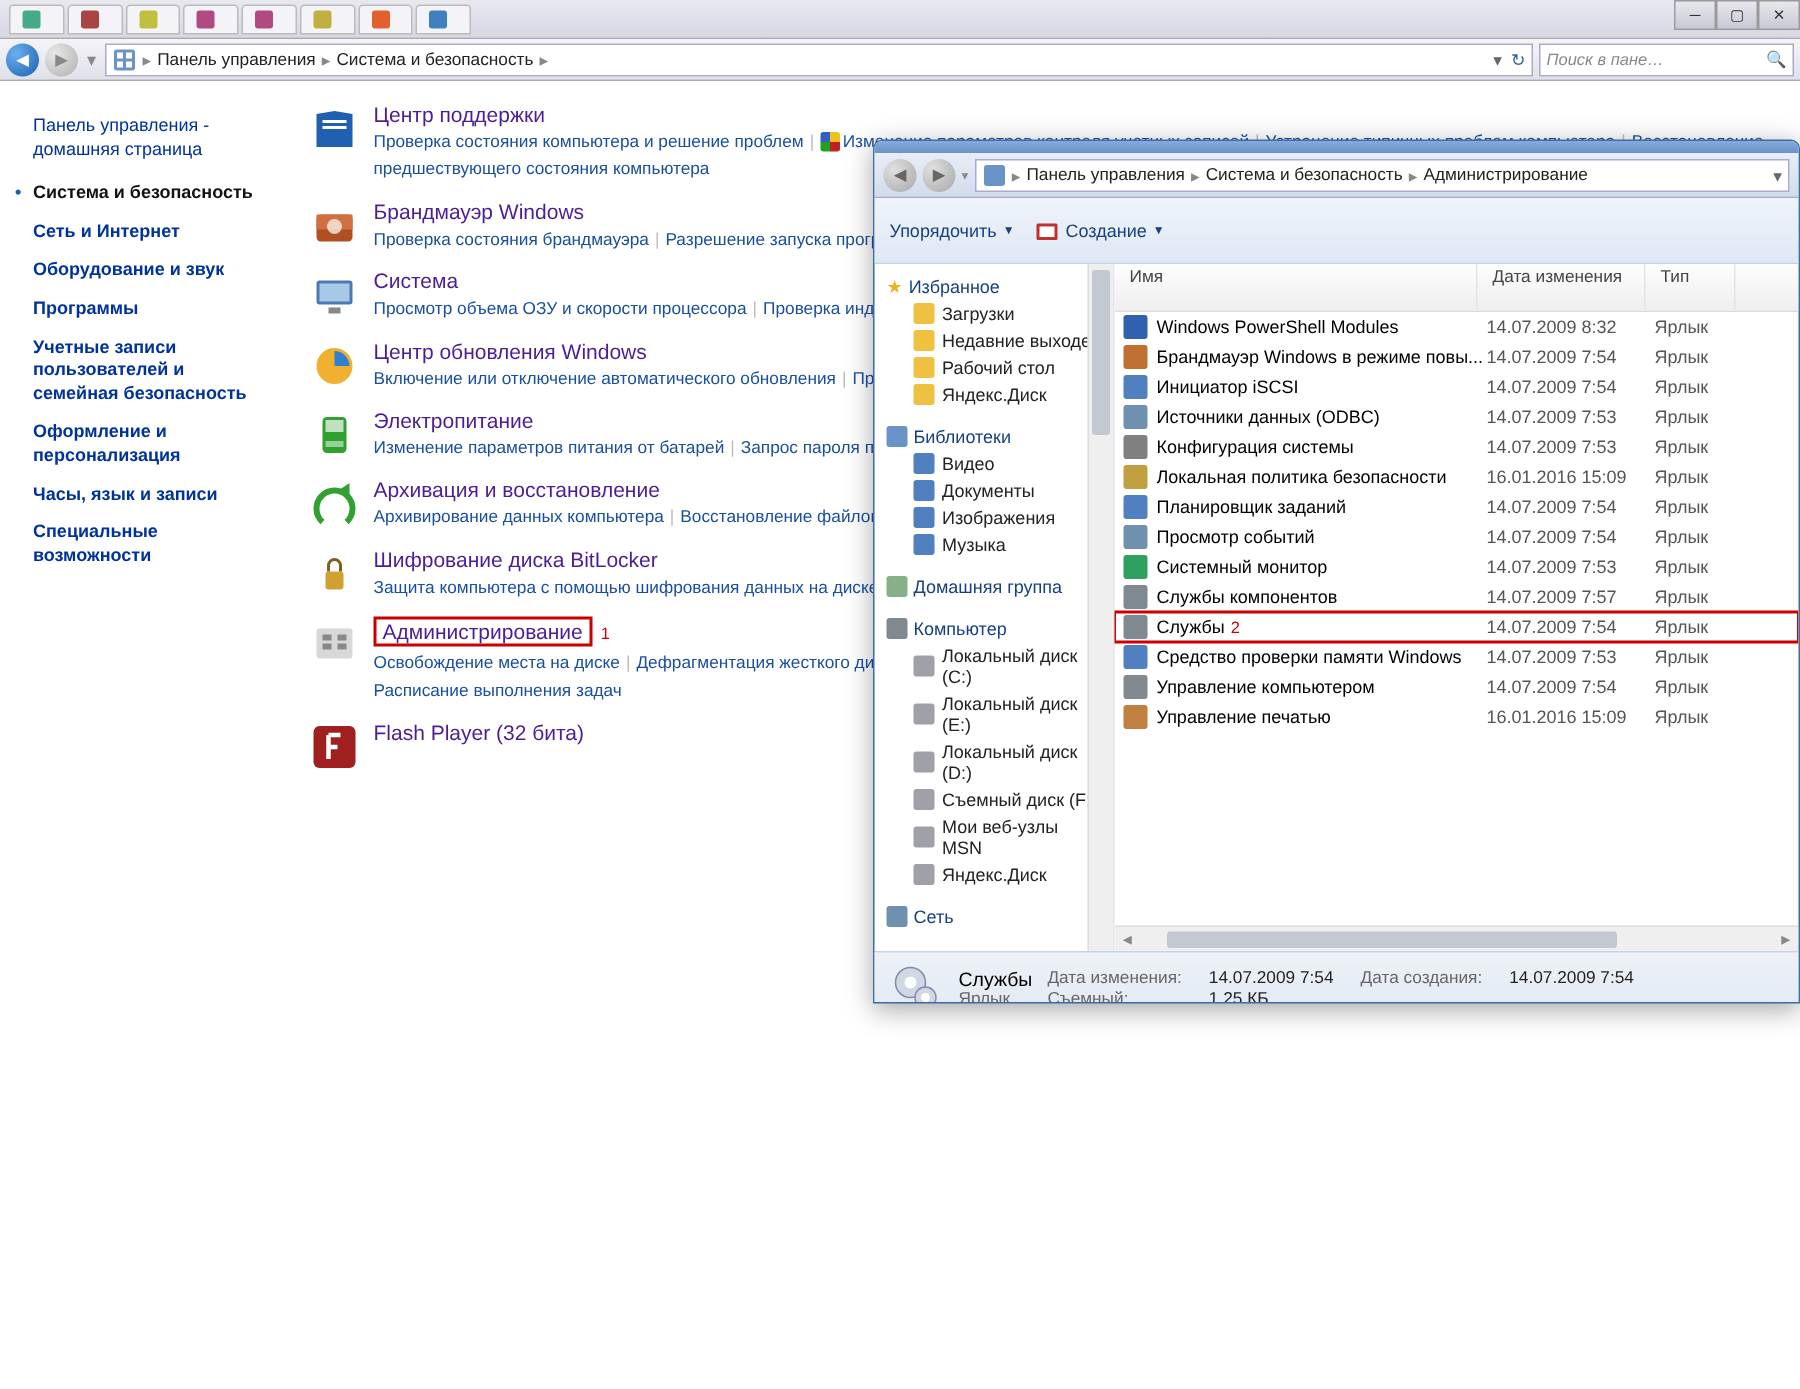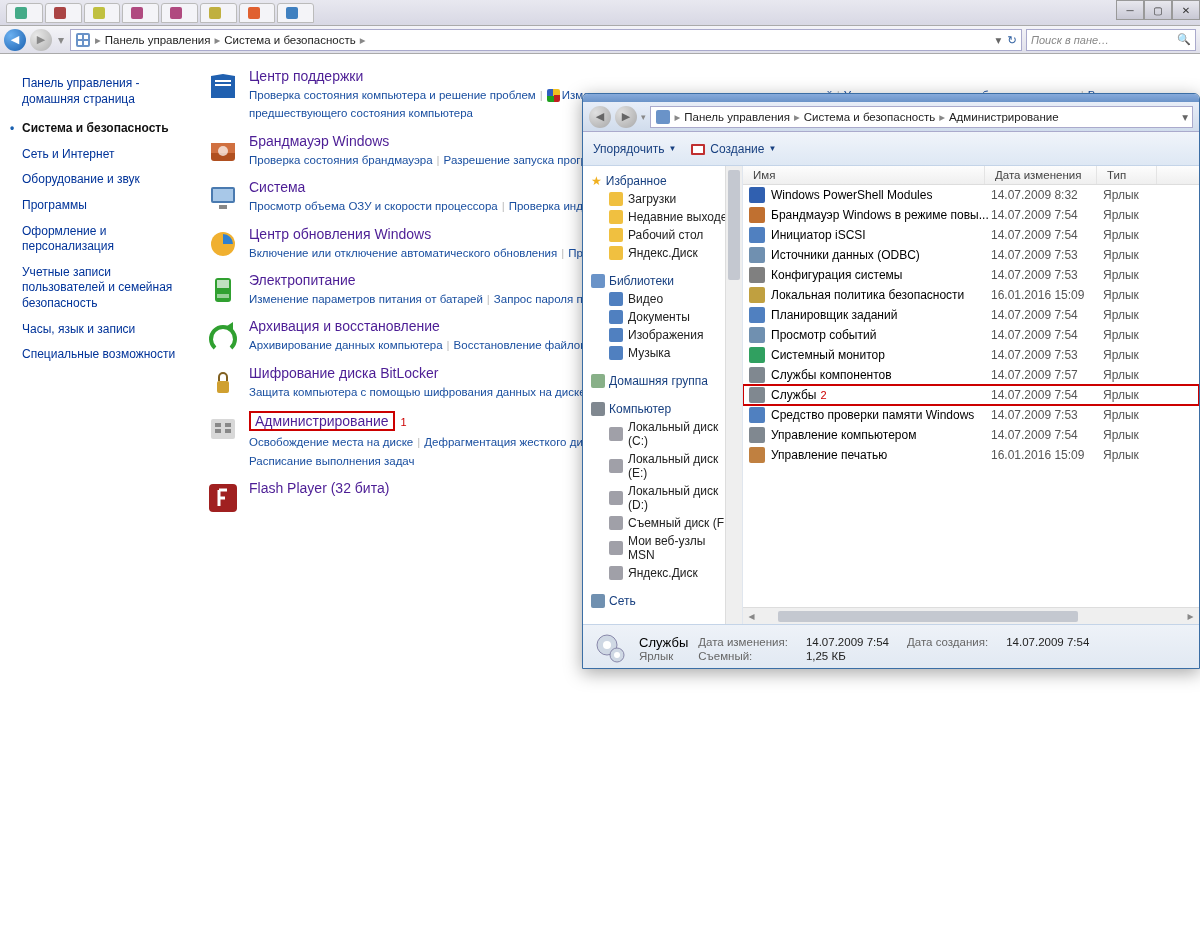--- a/index.html
+++ b/index.html
@@ -21,21 +21,21 @@
 .bc-item { color: #222; padding: 0 4px; }
 .bc-arrow { color: #888; }
 .bc-icon { width: 16px; height: 16px; margin-right: 4px; }
 .search-box { width: 170px; height: 22px; background: #fff; border: 1px solid #aac; display: flex; align-items: center; padding: 0 4px; font-size: 11px; color: #888; font-style: italic; }
 .search-box .mag { margin-left: auto; color: #4070b0; font-style: normal; }
 
 
 .main { display: flex; height: calc(100% - 54px); }
 .left-nav { width: 195px; padding: 22px 12px 12px 22px; font-size: 12px; }
 .left-nav .home { color: #003399; margin-bottom: 14px; line-height: 1.3; }
-.left-nav .item { color: #003399; margin-bottom: 10px; line-height: 1.3; cursor: pointer; }
+.left-nav .item { color: #003399; margin-bottom: 10px; line-height: 1.3; cursor: pointer; font-weight: bold; }
 .left-nav .item.active { color: #111; font-weight: bold; position: relative; }
 .left-nav .item.active::before { content: "•"; position: absolute; left: -12px; color: #1a60b0; }
 
 .categories { flex: 1; padding: 14px 10px; overflow: hidden; }
 .cat { display: flex; margin-bottom: 10px; }
 .cat-icon { width: 36px; height: 36px; flex-shrink: 0; margin-right: 8px; display: flex; align-items: center; justify-content: center; }
 .cat-icon svg { width: 32px; height: 32px; }
 .cat-body { flex: 1; }
 .cat-title { color: #4c1d95; font-size: 14px; margin-bottom: 2px; cursor: pointer; }
 .cat-title.boxed { border: 2px solid #c00; padding: 0 4px; display: inline-block; }
@@ -44,34 +44,34 @@
 .cat-links a { color: #1a4fa0; text-decoration: none; cursor: pointer; }
 .cat-links .shield { display:inline-block; width:13px; height:13px; vertical-align:middle; margin-right:2px; background: conic-gradient(#f0c020 0 90deg, #c02020 90deg 180deg, #20a020 180deg 270deg, #3060c0 270deg 360deg); border-radius:2px; }
 .cat-links .pipe { color: #bbb; margin: 0 4px; }
 
 
 .explorer2 { position: absolute; left: 582px; top: 93px; width: 618px; height: 576px; background: #fff; border: 1px solid #3b6ea5; box-shadow: 0 4px 18px rgba(0,0,0,.35); border-radius: 6px 6px 0 0; overflow: hidden; }
 .ex2-titlebar { height: 8px; background: linear-gradient(#87aadb,#6a93c8); }
 .ex2-nav { height: 30px; background: linear-gradient(#e8eef8,#d0dcec); display: flex; align-items: center; padding: 0 6px; gap: 4px; border-bottom: 1px solid #aac; }
 .ex2-navbtn { width: 22px; height: 22px; border-radius: 50%; background: radial-gradient(circle at 30% 30%, #e0e0e0, #a8a8a8); display:flex;align-items:center;justify-content:center;color:#666;font-size:11px; }
 .ex2-bc { flex: 1; height: 22px; background: #fff; border: 1px solid #aac; display: flex; align-items: center; padding: 0 4px; font-size: 11.5px; }
-.ex2-toolbar { height: 34px; background: linear-gradient(#f0f4fa,#dee8f4); border-bottom: 1px solid #c4d4e8; display: flex; align-items: center; padding: 0 10px; gap: 14px; font-size: 12px; }
+.ex2-toolbar { height: 44px; background: linear-gradient(#f0f4fa,#dee8f4); border-bottom: 1px solid #c4d4e8; display: flex; align-items: center; padding: 0 10px; gap: 14px; font-size: 12px; }
 .tb-btn { color: #184080; display: flex; align-items: center; gap: 4px; cursor: pointer; }
 .tb-dd { font-size: 8px; color: #184080; }
 .ex2-body { display: flex; height: calc(100% - 68px - 48px); }
 .ex2-tree { width: 160px; border-right: 1px solid #e0e6ee; padding: 6px 4px; font-size: 12px; overflow: hidden; position: relative; }
 .tree-scrollbar { position: absolute; right: 0; top: 0; bottom: 0; width: 17px; background: #efefef; border-left:1px solid #ddd; }
 .tree-thumb { position:absolute; top:4px; left:2px; right:2px; height:110px; background:#c4c8d0; border-radius:2px; }
 .tree-group { margin-bottom: 10px; }
 .tree-head { color: #184080; display: flex; align-items: center; gap: 4px; padding: 2px 4px; }
 .tree-head .star { color: #f0b020; }
 .tree-item { padding: 2px 4px 2px 22px; display: flex; align-items: center; gap: 5px; color: #222; cursor: pointer; }
 .ti-icon { width: 14px; height: 14px; flex-shrink: 0; }
 .ex2-list { flex: 1; font-size: 12px; position: relative; overflow:hidden; }
-.list-head { display: flex; height: 19px; background: linear-gradient(#fdfdfd,#efefef); border-bottom: 1px solid #ddd; font-size: 11.5px; color: #444; }
+.list-head { display: flex; height: 32px; background: linear-gradient(#fdfdfd,#efefef); border-bottom: 1px solid #ddd; font-size: 11.5px; color: #444; }
 .lh-col { padding: 3px 10px; border-right: 1px solid #e4e4e4; }
 .lh-name { width: 242px; } .lh-date { width: 112px; } .lh-type { width: 60px; }
 .list-rows { }
 .lr { display: flex; height: 20px; align-items: center; padding-left: 6px; cursor: pointer; }
 .lr .li-icon { width: 16px; height: 16px; margin-right: 6px; }
 .lr .li-name { width: 220px; white-space: nowrap; overflow: hidden; text-overflow: ellipsis; }
 .lr .li-date { width: 112px; color: #555; }
 .lr .li-type { width: 60px; color: #555; }
 .lr.boxed { outline: 2px solid #c00; outline-offset: -1px; }
 .lr .annot2 { color: #c00; font-size: 11px; margin-left: 4px; }
@@ -159,22 +159,22 @@
 </div>
 
 <div class="main">
   <div class="left-nav">
     <div class="home">Панель управления - домашняя страница</div>
     <div id="leftnav-items">
         <div class="item active">Система и безопасность</div>
         <div class="item">Сеть и Интернет</div>
         <div class="item">Оборудование и звук</div>
         <div class="item">Программы</div>
+        <div class="item">Учетные записи пользователей и семейная безопасность</div>
         <div class="item">Оформление и персонализация</div>
-        <div class="item">Учетные записи пользователей и семейная безопасность</div>
         <div class="item">Часы, язык и записи</div>
         <div class="item">Специальные возможности</div>
       </div>
   </div>
   <div class="categories" id="categories">
       <div class="cat">
         <div class="cat-icon">
           <svg viewBox="0 0 32 32">
             <path d="M4 6 L16 4 L28 6 L28 28 L4 28 Z" fill="#2060b0"></path>
             <rect x="8" y="10" width="16" height="2" fill="#fff"></rect>

